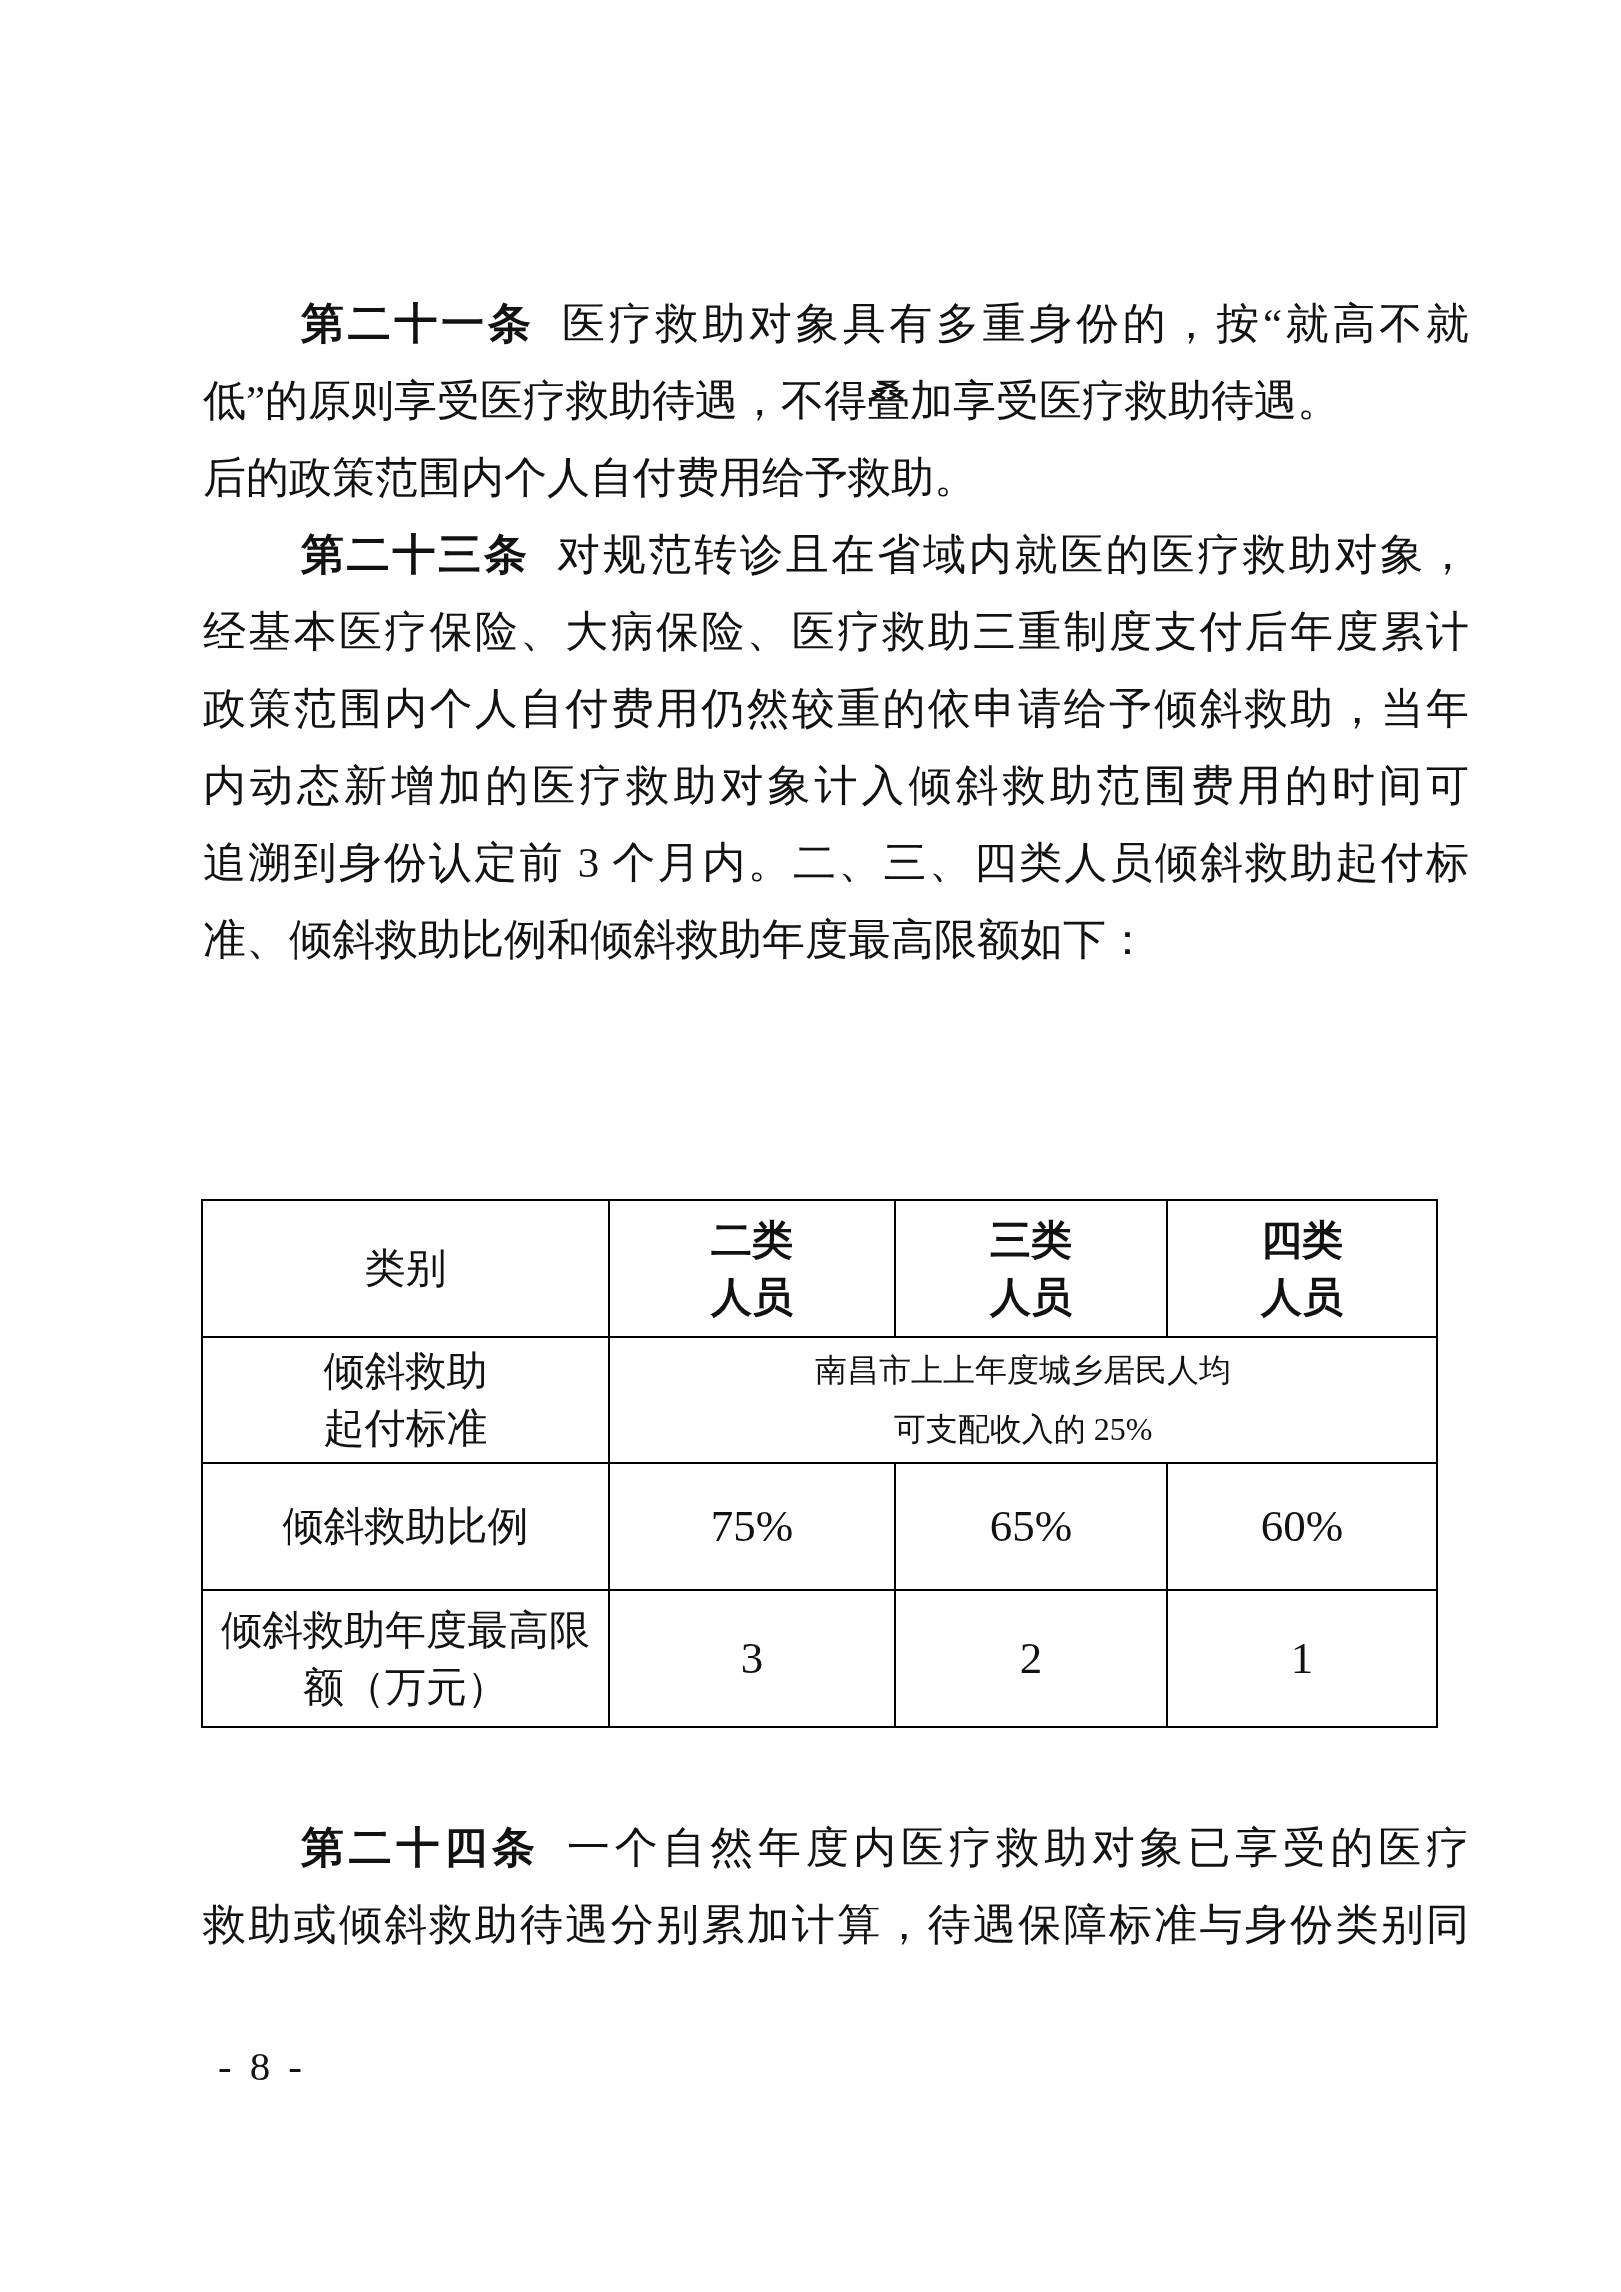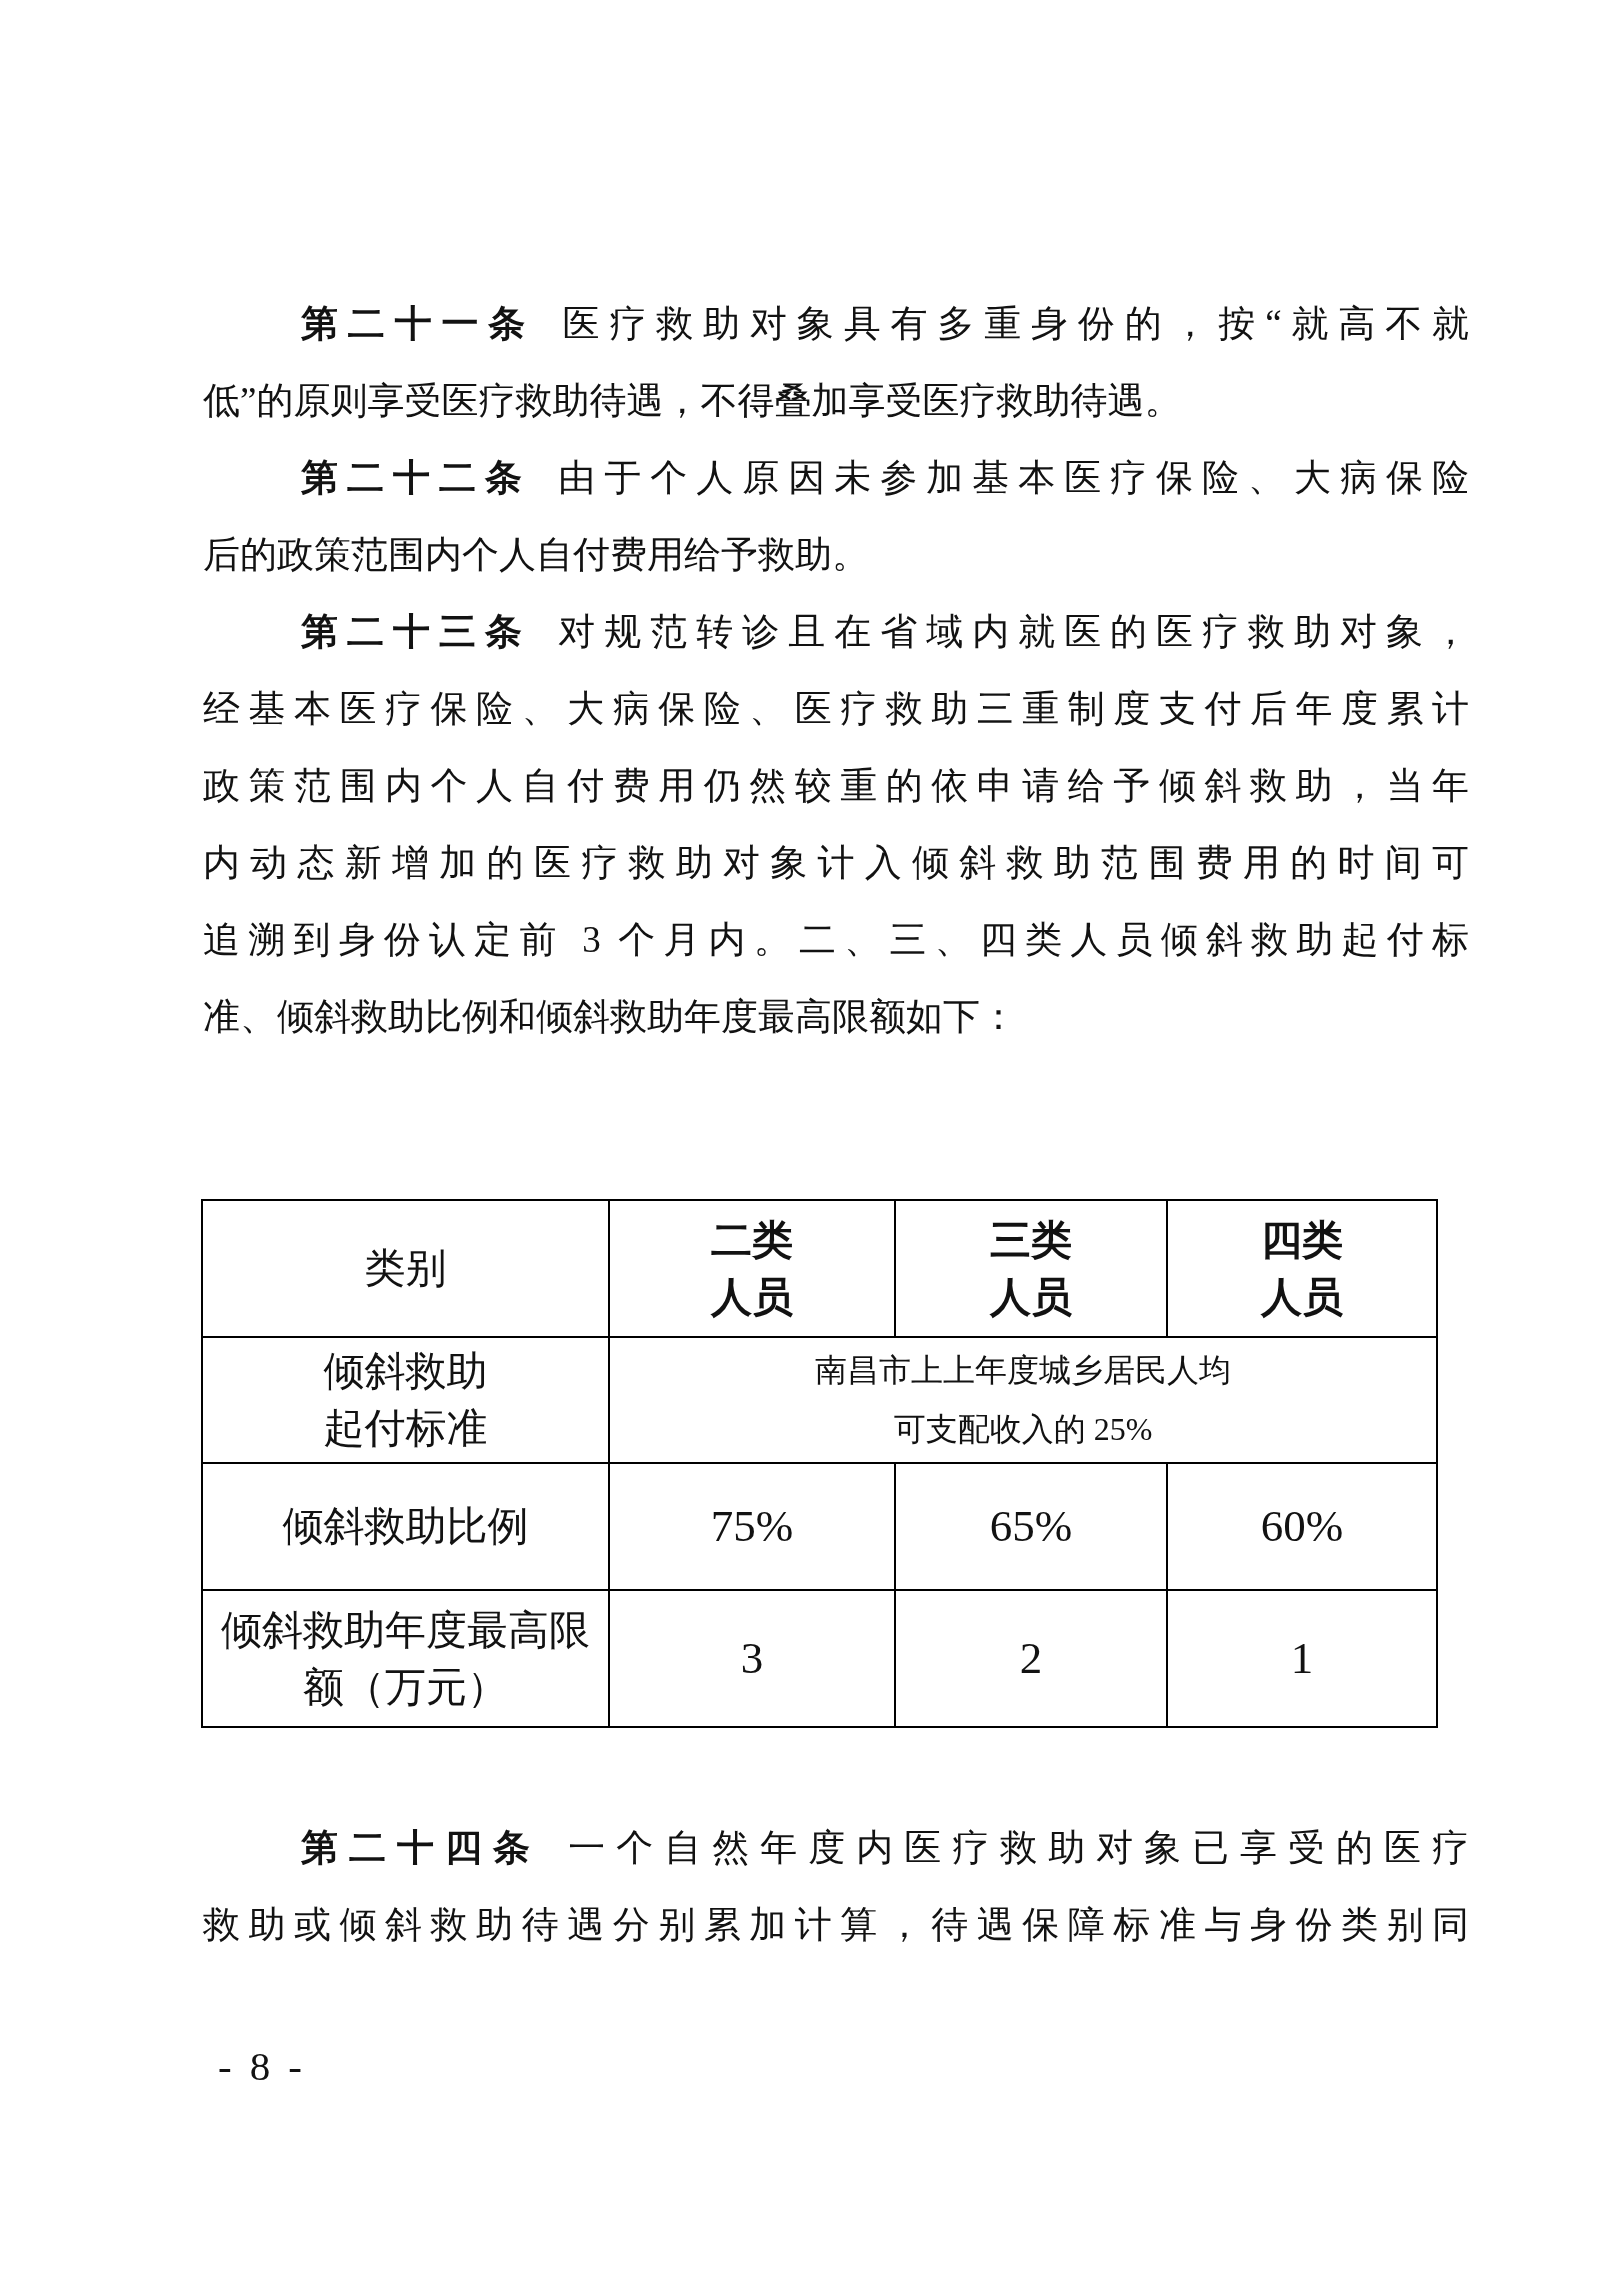--- a/index.html
+++ b/index.html
@@ -16,21 +16,21 @@
   .textblock {
     position: absolute;
     left: 203px;
     width: 1266px;
   }
   #block-main { top: 285px; }
   #block-closing { top: 1809px; }
   .line {
     height: 77px;
     line-height: 77px;
-    font-size: 37px;
+    font-size: 43px;
     white-space: nowrap;
   }
   .line.full {
     text-align: justify;
     text-align-last: justify;
   }
   .line.indent { padding-left: 98px; }
   .prefix {
     font-weight: bold;
     margin-right: 27.4px;
@@ -82,21 +82,20 @@
   }
 </style>
 </head>
 <body>
 
 <div class="page">
 
   <div class="textblock" id="block-main">
     <div class="line indent full"><span class="prefix">第二十一条</span><span>医疗救助对象具有多重身份的，按“就高不就</span></div>
     <div class="line">低”的原则享受医疗救助待遇，不得叠加享受医疗救助待遇。</div>
-    <div class="line indent full"><span class="prefix">第二十二条</span><span>由于个人原因未参加基本医疗保险、大病保险</span></div>
     <div class="line">后的政策范围内个人自付费用给予救助。</div>
     <div class="line indent full"><span class="prefix">第二十三条</span><span>对规范转诊且在省域内就医的医疗救助对象，</span></div>
     <div class="line full">经基本医疗保险、大病保险、医疗救助三重制度支付后年度累计</div>
     <div class="line full">政策范围内个人自付费用仍然较重的依申请给予倾斜救助，当年</div>
     <div class="line full">内动态新增加的医疗救助对象计入倾斜救助范围费用的时间可</div>
     <div class="line full">追溯到身份认定前 3 个月内。二、三、四类人员倾斜救助起付标</div>
     <div class="line">准、倾斜救助比例和倾斜救助年度最高限额如下：</div>
   </div>
 
   <table class="tilt">

